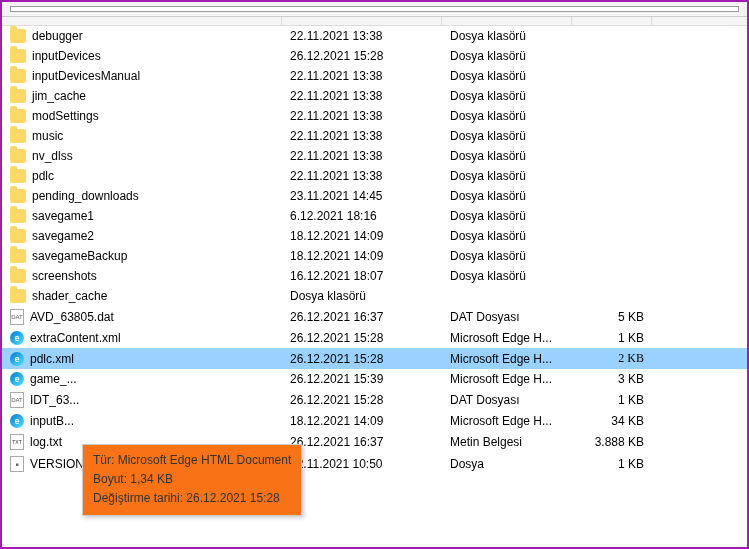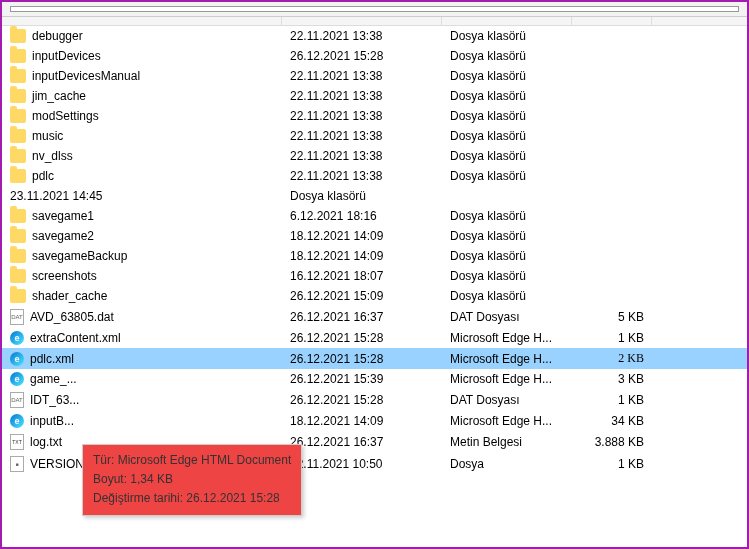--- a/index.html
+++ b/index.html
@@ -150,21 +150,21 @@
       flex-shrink: 0;
     }
     .edge-icon span {
       color: white;
       font-size: 9px;
       font-weight: bold;
     }
     
     .tooltip {
       position: absolute;
-      background: #ef4444;
+      background: #f97316;
       border: 1px solid #ccc;
       padding: 6px 10px;
       font-size: 12px;
       color: #333;
       box-shadow: 2px 2px 4px rgba(0,0,0,0.2);
       z-index: 100;
       pointer-events: none;
       line-height: 1.6;
     }
     .file-list-container {
@@ -264,20 +264,24 @@
           <div class="file-row">
     <div class="file-name-cell">
       <div class="folder-icon"></div>
       <span>pdlc</span>
     </div>
     <div class="file-cell">22.11.2021 13:38</div>
     <div class="file-cell">Dosya klasörü</div>
     <div class="file-cell" style="text-align:right;"></div>
   </div>
           <div class="file-row">
+    <div class="file-name-cell">
+      <div class="folder-icon"></div>
+      <span>pending_downloads</span>
+    </div>
     <div class="file-cell">23.11.2021 14:45</div>
     <div class="file-cell">Dosya klasörü</div>
     <div class="file-cell" style="text-align:right;"></div>
   </div>
           <div class="file-row">
     <div class="file-name-cell">
       <div class="folder-icon"></div>
       <span>savegame1</span>
     </div>
     <div class="file-cell">6.12.2021 18:16</div>
@@ -309,21 +313,20 @@
     </div>
     <div class="file-cell">16.12.2021 18:07</div>
     <div class="file-cell">Dosya klasörü</div>
     <div class="file-cell" style="text-align:right;"></div>
   </div>
           <div class="file-row">
     <div class="file-name-cell">
       <div class="folder-icon"></div>
       <span>shader_cache</span>
     </div>
-    <div class="file-cell">26.12.2021 15:09</div>
     <div class="file-cell">Dosya klasörü</div>
     <div class="file-cell" style="text-align:right;"></div>
   </div>
           <div class="file-row">
     <div class="file-name-cell">
       <div class="file-icon-dat">DAT</div>
       <span>AVD_63805.dat</span>
     </div>
     <div class="file-cell">26.12.2021 16:37</div>
     <div class="file-cell">DAT Dosyası</div>

